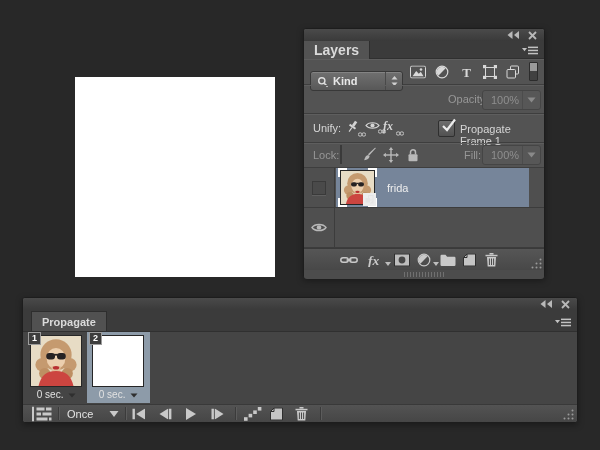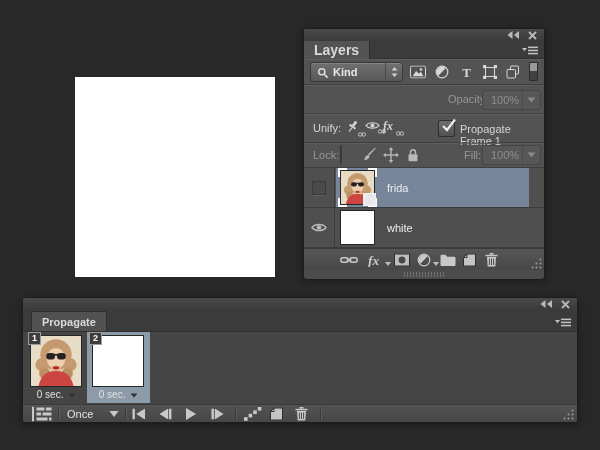--- a/index.html
+++ b/index.html
@@ -163,21 +163,21 @@
       <svg width="16" height="9" viewBox="0 0 16 9" fill="currentColor">
           <polygon points="0,2 5,2 2.5,5.2"></polygon>
           <rect x="6" y="0.6" width="10" height="1.5"></rect>
           <rect x="6" y="3.7" width="10" height="1.5"></rect>
           <rect x="6" y="6.8" width="10" height="1.5"></rect>
         </svg>
     </span>
   </div>
 
   <div class="prow r-filter">
-    <div class="dd" style="left:6px; top:3px; width:93px;">
+    <div class="dd" style="left:6px; top:12px; width:93px;">
       <span style="position:absolute;left:6px;top:4px;color:#e0e0e0">
         <svg width="12" height="12" viewBox="0 0 12 12">
             <circle cx="4.8" cy="4.8" r="3.1" fill="none" stroke="currentColor" stroke-width="1.4"></circle>
             <line x1="7.2" y1="7.2" x2="10.6" y2="10.6" stroke="currentColor" stroke-width="1.6"></line>
           </svg>
       </span>
       <span class="dd-text">Kind</span>
       <span class="spin">
         <svg width="7" height="12" viewBox="0 0 7 12" fill="currentColor">
             <polygon points="3.5,1 6.5,4.5 0.5,4.5"></polygon>
@@ -347,24 +347,20 @@
 
     <div class="layer-row">
       <div class="eye-cell">
         <span>
           <svg width="16" height="11" viewBox="0 0 16 11">
               <path d="M1 5.5 C3.8 1.4 12.2 1.4 15 5.5 C12.2 9.6 3.8 9.6 1 5.5 Z" fill="none" stroke="currentColor" stroke-width="1.4"></path>
               <circle cx="8" cy="5.5" r="2.3" fill="currentColor"></circle>
             </svg>
         </span>
       </div>
-      <div class="row-content">
-        <div class="thumb"></div>
-        <span class="layer-name">white</span>
-      </div>
     </div>
   </div>
 
   <div class="lp-footer">
     <span class="lp-foot-ic" style="left:36px">
       <svg width="18" height="10" viewBox="0 0 18 10">
           <rect x="0.8" y="2.8" width="7.4" height="4.4" rx="2.2" fill="none" stroke="currentColor" stroke-width="1.5"></rect>
           <rect x="9.8" y="2.8" width="7.4" height="4.4" rx="2.2" fill="none" stroke="currentColor" stroke-width="1.5"></rect>
           <line x1="6.5" y1="5" x2="11.5" y2="5" stroke="currentColor" stroke-width="1.5"></line>
         </svg>

